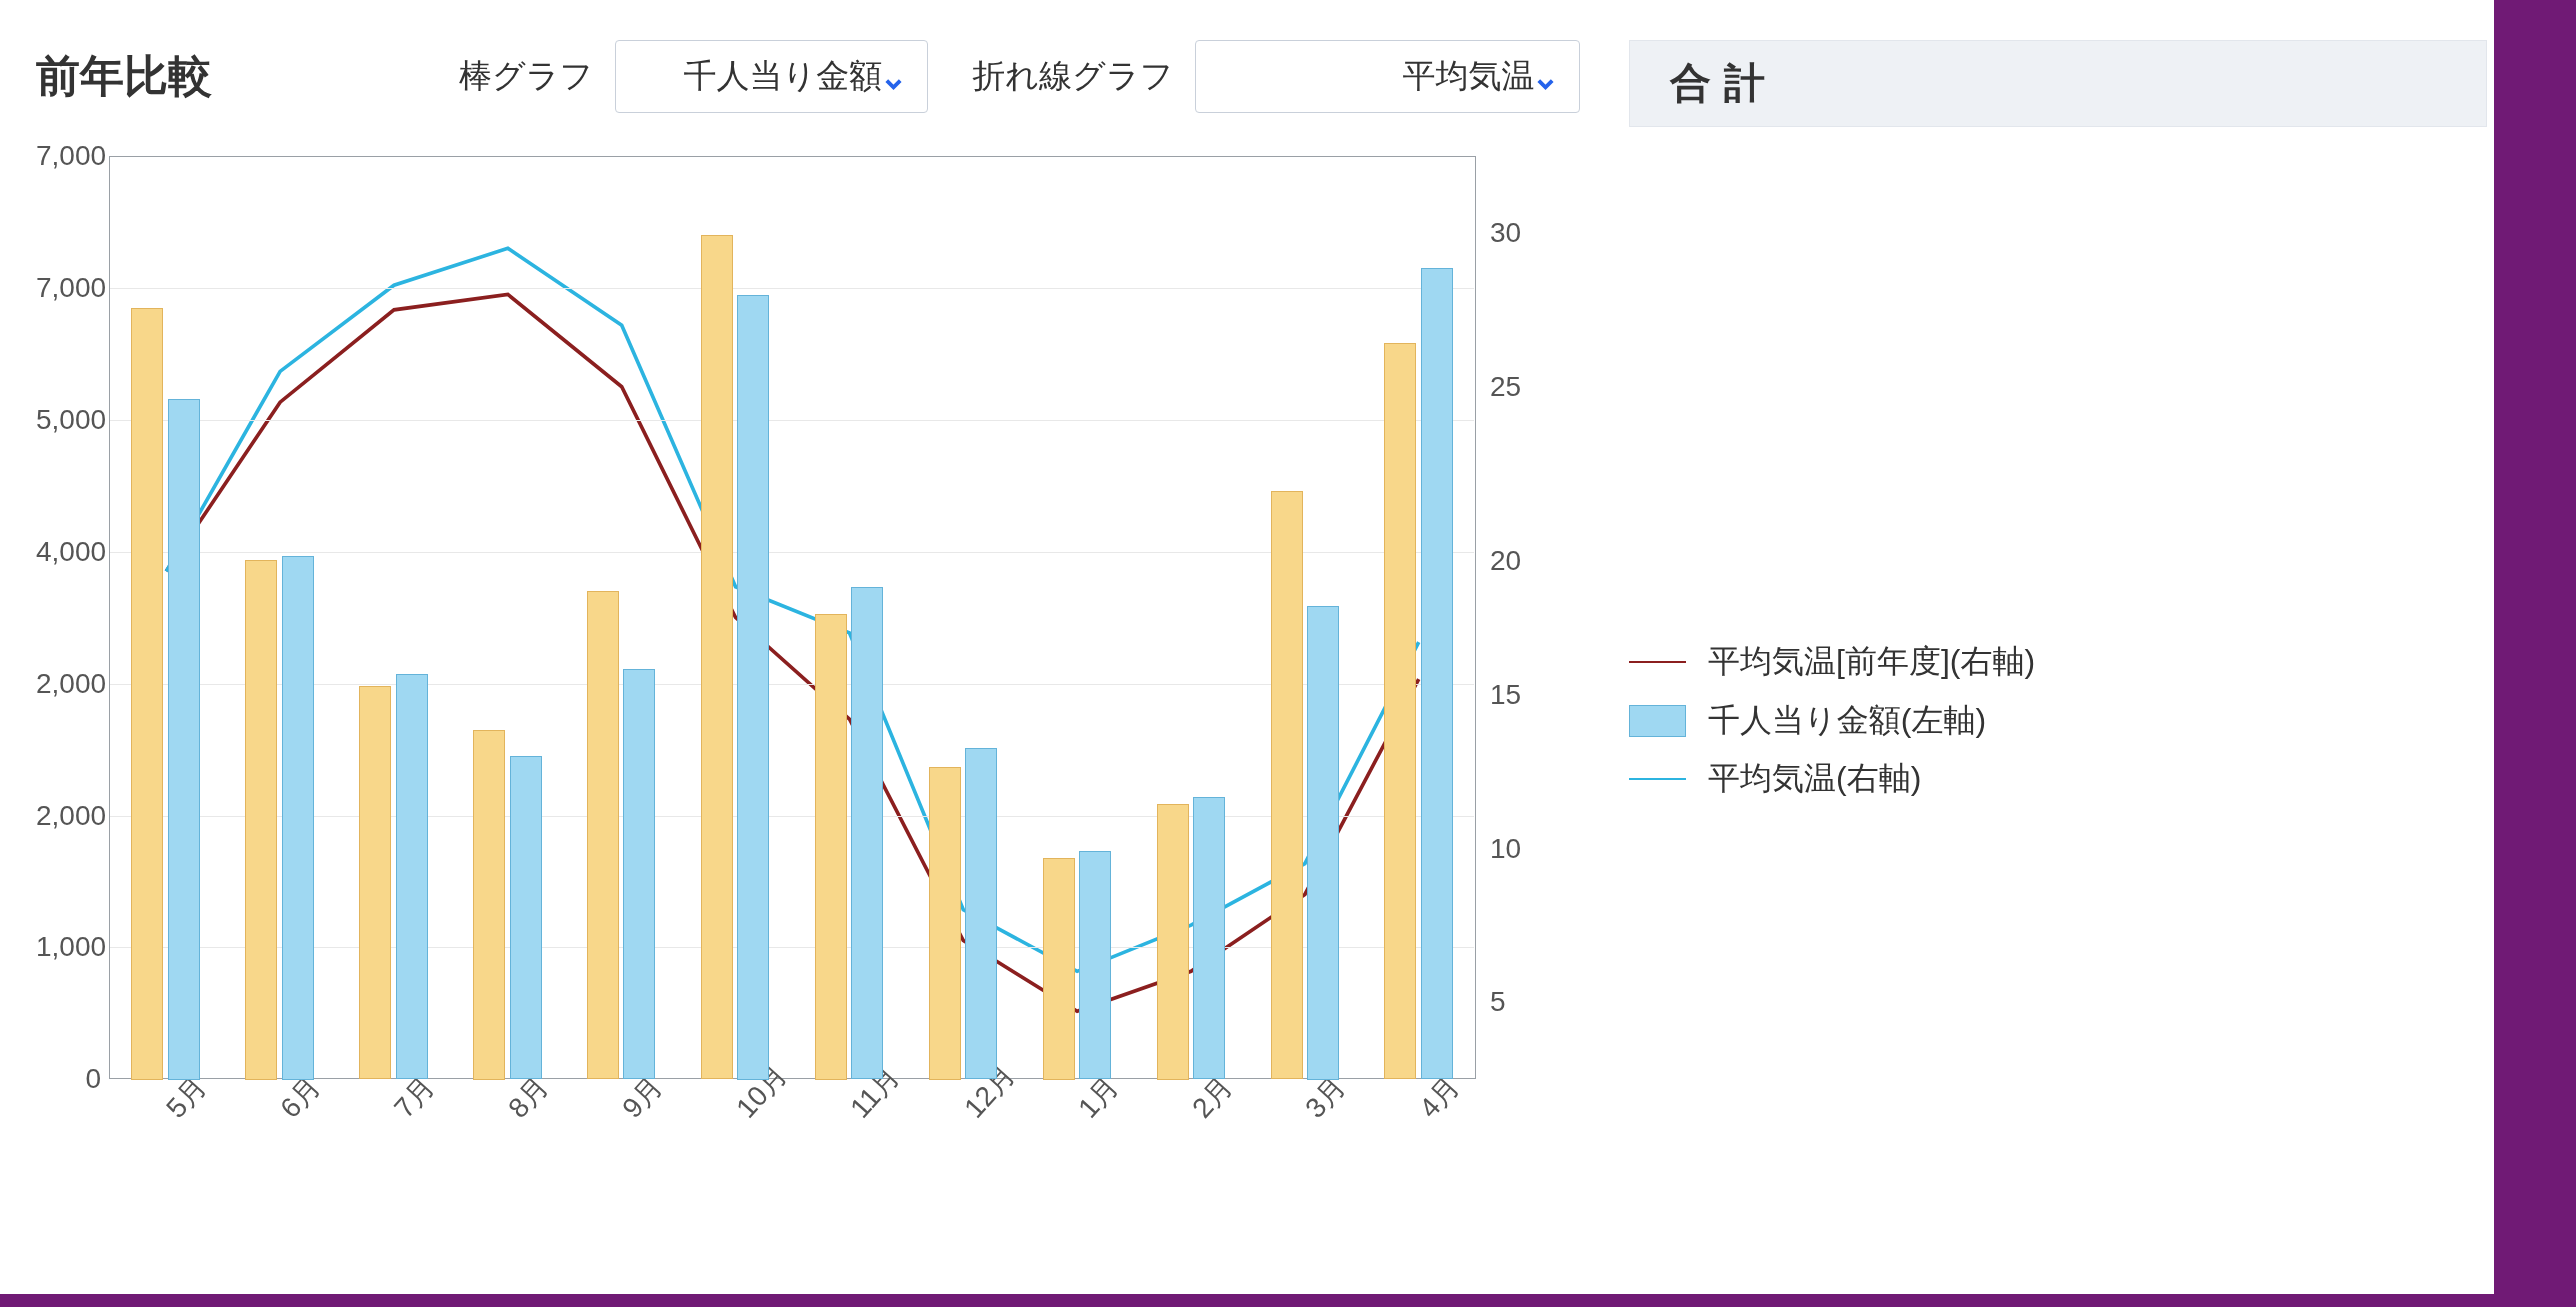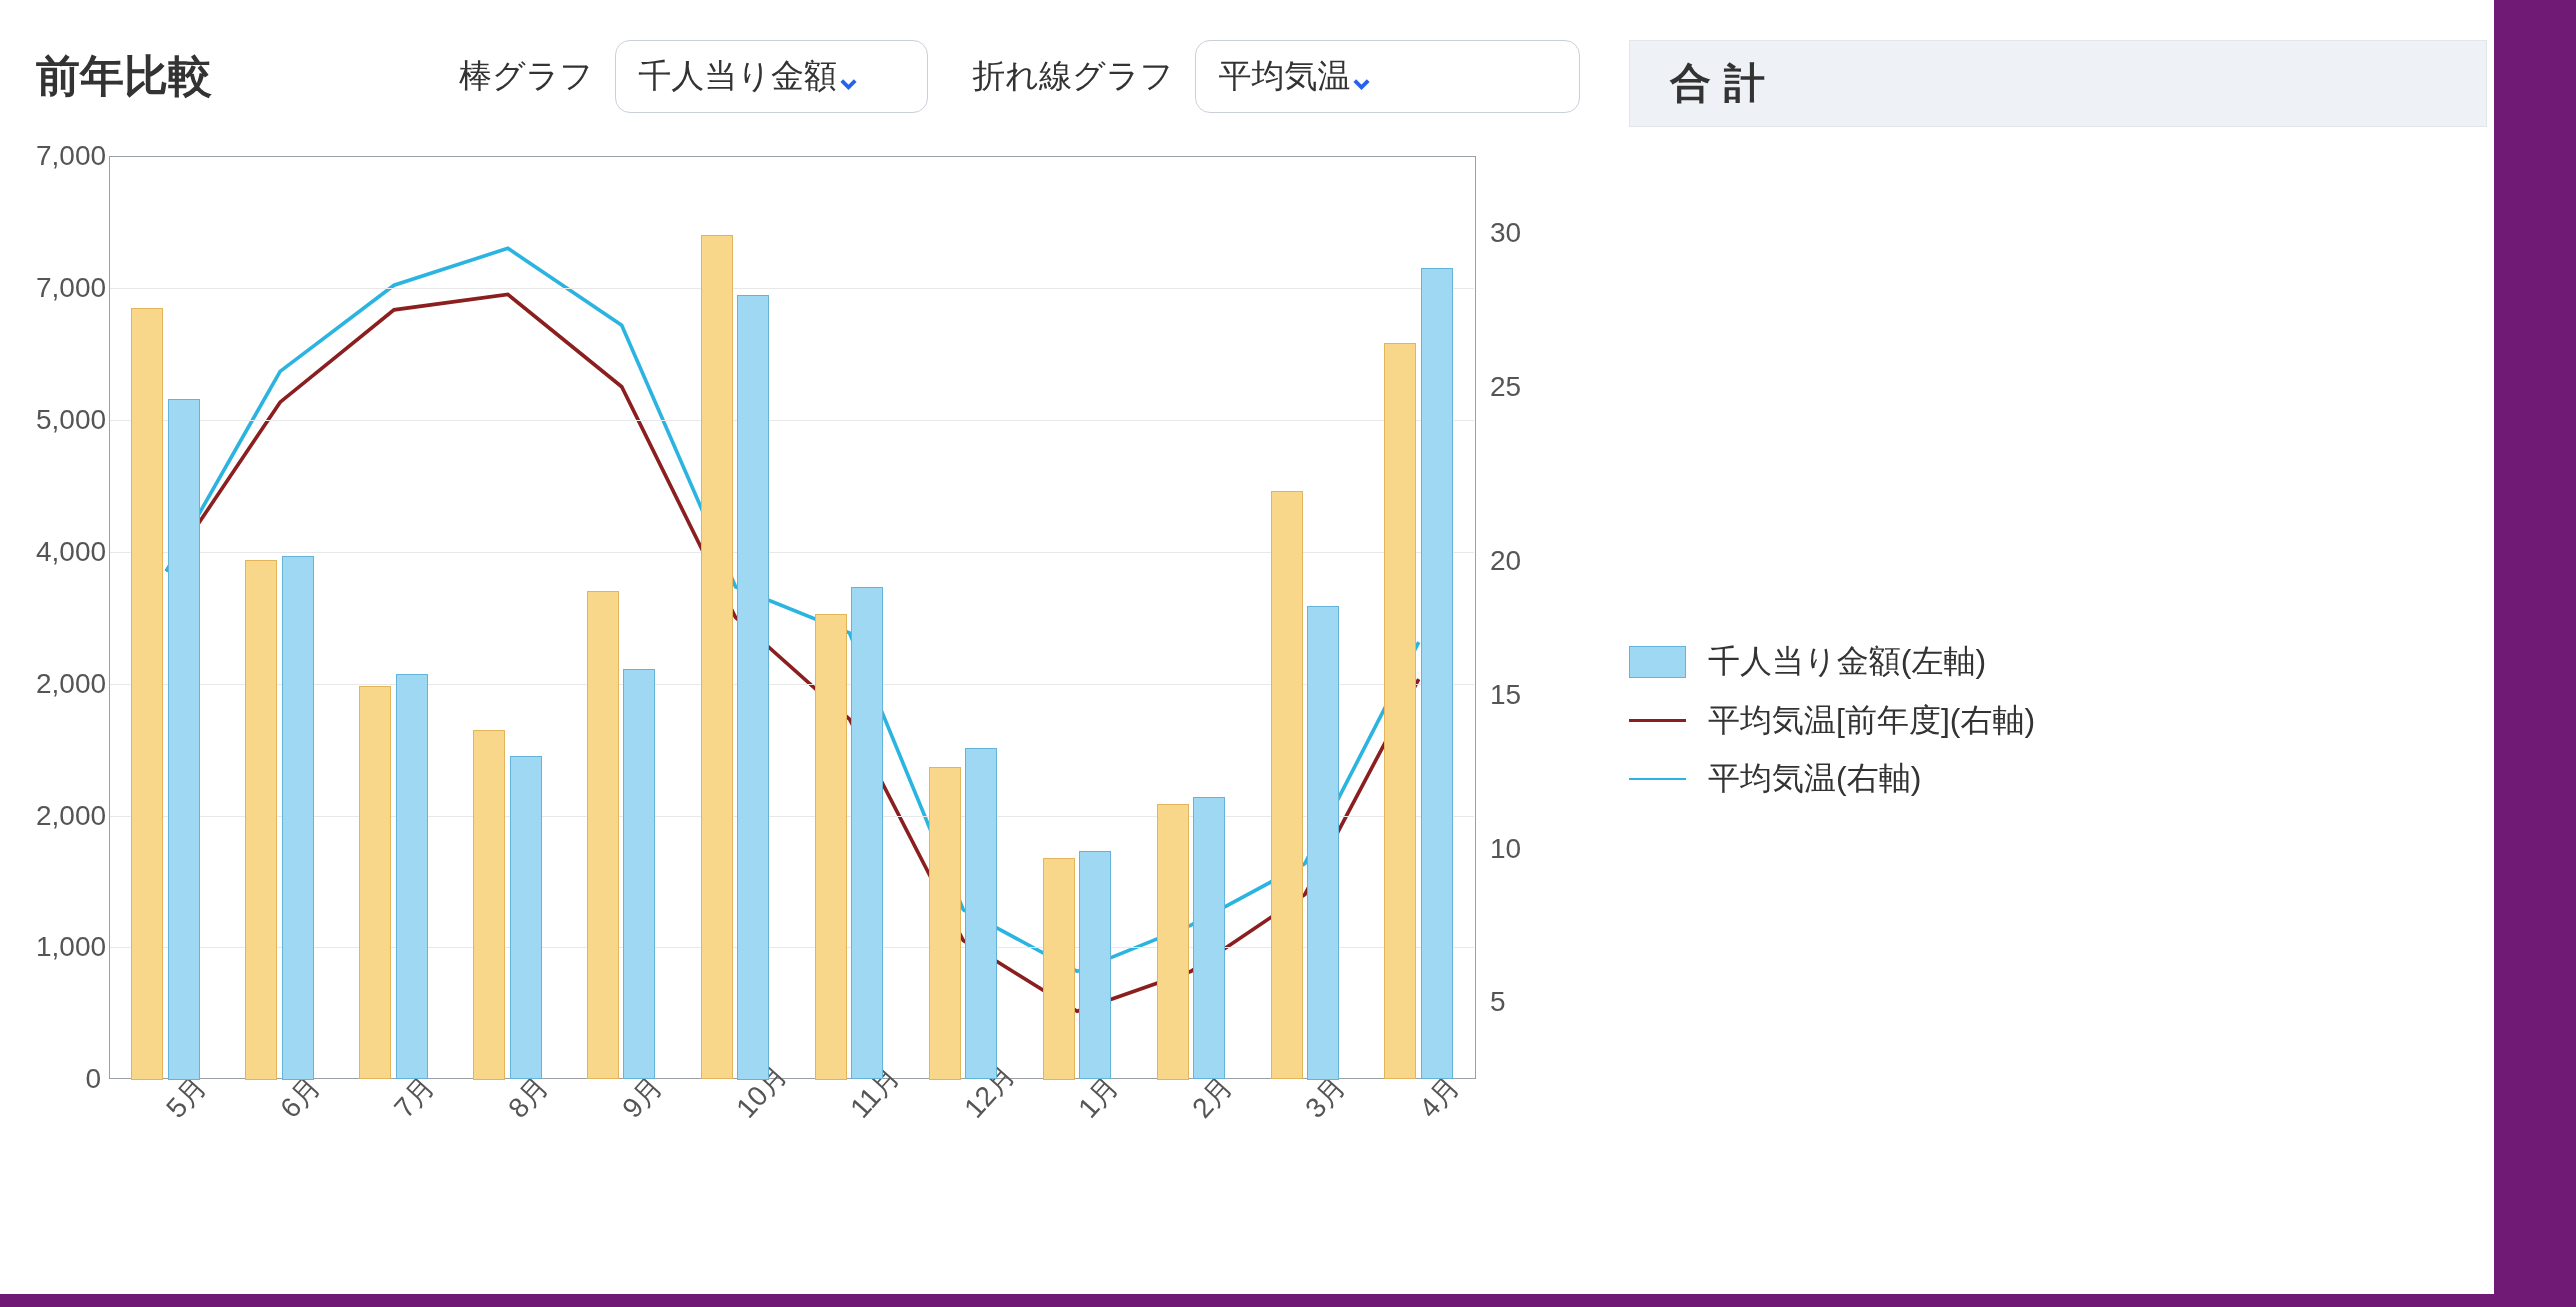--- a/index.html
+++ b/index.html
@@ -2,21 +2,21 @@
 <html style="font-size:11.6px"><head>
 <meta charset="utf-8">
 <style>
   * { box-sizing: border-box; }
   html, body { margin:0; padding:0; font-family: "Meiryo","Hiragino Sans",sans-serif; }
   .canvas { position:relative; width:2576px; height:1308px; background:#701a75; }
   .panel { position:absolute; top:0; left:0; width:2494px; height:1294px; background:#fff; }
   .header { position:absolute; top:40px; left:36px; right:0; height:73px; display:flex; align-items:center; }
   .title { font-size:44px; font-weight:bold; color:#333; margin-right:247px; }
   .ctl-label { font-size:33px; color:#333; margin-right:22px; }
-  .select { display:flex; align-items:center; justify-content:flex-start; height:73px; border:1.5px solid #c9d0da; border-radius:15px; background:#fff; padding:0 22px; font-size:33px; color:#333; margin-right:44px; cursor:pointer; }
+  .select { display:flex; align-items:center; justify-content:flex-end; height:73px; border:1.5px solid #c9d0da; border-radius:4px; background:#fff; padding:0 22px; font-size:33px; color:#333; margin-right:44px; cursor:pointer; }
   .select.sel1 { width:313px; }
   .select.sel2 { width:385px; }
   .chevron { width:23px; height:23px; display:inline-block; }
   .chevron svg { width:100%; height:100%; stroke:#2563eb; stroke-width:4; fill:none; }
   .totals-box { position:absolute; top:40px; left:1629px; width:858px; height:87px; background:#eef1f5; border:1.5px solid #e2e6ec; display:flex; align-items:center; padding:0 40px; font-size:41px; font-weight:bold; color:#333; letter-spacing:13px; }
   .legend { position:absolute; top:640px; left:1629px; width:640px; }
   .legend-item { display:flex; align-items:center; margin-bottom:14.5px; font-size:32px; color:#333; }
   .swatch { width:57px; height:32px; border:1.5px solid; margin-right:22px; }
   .swatch.prev-bar { background:#f8d78a; border-color:#e2b45c; }
   .swatch.cur-bar  { background:#9fd8f2; border-color:#64b3d9; }
@@ -64,26 +64,26 @@
         </span>
       </div>
     </div>
 
     <div class="totals-box">
       <span>合計</span>
     </div>
 
     <div class="legend">
       <div class="legend-item">
+        <span class="swatch line-swatch prev-line"></span>
+        <span>平均気温[前年度](右軸)</span>
+      </div>
+      <div class="legend-item">
         <span class="swatch cur-bar"></span>
         <span>千人当り金額(左軸)</span>
-      </div>
-      <div class="legend-item">
-        <span class="swatch line-swatch prev-line"></span>
-        <span>平均気温[前年度](右軸)</span>
       </div>
       <div class="legend-item">
         <span class="swatch line-swatch cur-line"></span>
         <span>平均気温(右軸)</span>
       </div>
     </div>
 
     <div class="plot-box" id="plot">
       <div class="chart-frame"></div>
       <svg class="lines" id="lines-svg" viewBox="0 0 1880 1270" width="1367" height="923">

